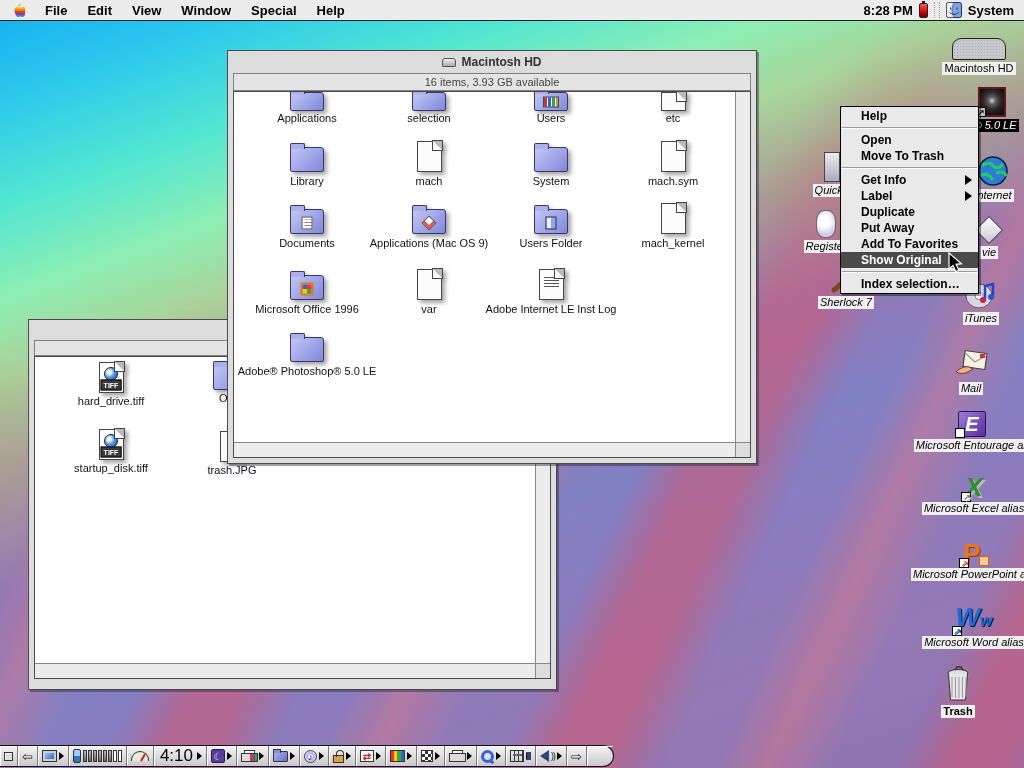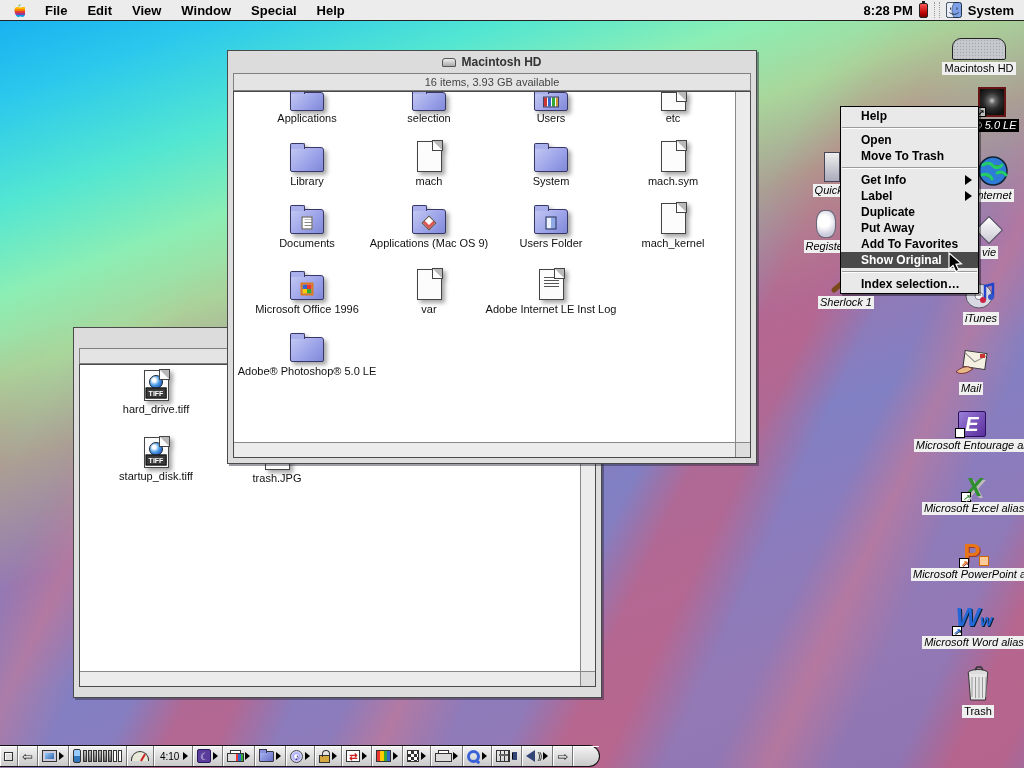--- a/index.html
+++ b/index.html
@@ -76,21 +76,21 @@
   .mvdiamond { width:20px; height:20px; background:linear-gradient(135deg,#FFF,#C9C9D2); border:1px solid #556; transform:rotate(45deg); }
   .fragq { width:16px; height:30px; background:linear-gradient(180deg,#EEE,#AAB); border:1px solid #445; }
   .fragr { width:20px; height:28px; background:radial-gradient(circle at 40% 40%, #FFF 30%, #CCD 70%); border:1px solid #667; border-radius:40%; }
 
   
   .cstrip { position:absolute; left:0; bottom:1px; height:22px; display:flex; align-items:stretch; z-index:30;
     background:linear-gradient(180deg,#F4F4F4,#C9C9C9); border:1px solid #111; border-left:none; border-radius:0 11px 11px 0; }
   .csm { display:flex; align-items:center; padding:0 4px; gap:2px; border-right:1px solid #777; box-shadow:inset 1px 1px 0 #fff; }
   .csm:last-child { border-right:none; }
   .tri { width:0; height:0; border-left:5px solid #000; border-top:4px solid transparent; border-bottom:4px solid transparent; }
-  .cstime { font-size:10px; color:#000; padding:0 2px; }
+  .cstime { font-size:17px; color:#000; padding:0 2px; }
   .cs-sq { width:9px; height:9px; border:1px solid #333; background:#DDD; box-shadow:inset 1px 1px 0 #fff; }
   .cs-arrow { font-size:13px; color:#222; line-height:1; }
   .cs-mon { position:relative; width:15px; height:12px; border:1px solid #333; background:#CCD; }
   .cs-mon::before { content:""; position:absolute; inset:2px; background:linear-gradient(135deg,#9CF,#36A); }
   .cs-batt { display:flex; align-items:center; gap:2px; }
   .cs-batt .bbody { width:8px; height:14px; border:1px solid #333; background:linear-gradient(180deg,#9CF 50%,#37B 50%); border-radius:2px; }
   .cs-batt .bars { display:flex; gap:1px; }
   .cs-batt .bars i { width:4px; height:12px; background:linear-gradient(180deg,#BBB,#666); border:1px solid #333; }
   .cs-batt .bars i.empty { background:#fff; }
   .cs-gauge { width:18px; height:10px; border:1px solid #333; border-bottom:none; border-radius:18px 18px 0 0; background:#E8E8D8; position:relative; }
@@ -159,21 +159,21 @@
     <span class="mb-div"></span>
     <svg width="16" height="16" viewBox="0 0 16 16">
       <rect width="15" height="15" x=".5" y=".5" fill="#7EA0E8" stroke="#234" rx="2"></rect>
       <path d="M.5 2.5v11a2 2 0 0 0 2 2h5.6c-2.8-5-2.8-10 0-15H2.5a2 2 0 0 0-2 2z" fill="#E9EEFA" stroke="#234" stroke-width=".6"></path>
       <path d="M4.6 5.5v2.2M11 5.5v2.2M3.5 10.5c3 2.4 6.2 2.4 9.2 0" fill="none" stroke="#234" stroke-width="1"></path>
     </svg>
     <span>System</span>
   </span>
 </div>
 
-<div class="win" style="left:28px; top:327px; width:529px; height:371px; z-index:5;margin-left:45px;">
+<div class="win" style="left:28px; top:319px; width:529px; height:371px; z-index:5;">
   <div class="titlebar" style="height:20px;">
     <span></span>
   </div>
   <div class="statusbar" style="height:16px;">
     <span></span>
   </div>
   <div class="content" style="height:323px;">
     <div class="dicon" style="left:16px; top:5px; width:120px; z-index:0;">
       <span class="icd">
         <span class="badge badge-q"></span>
@@ -333,21 +333,21 @@
   <span class="mvdiamond"></span>
   <span class="chip alias" style="margin-top:4px; max-width:30px; overflow:hidden;">vie</span>
 </div>
 
 <div class="dicon" style="left:810px; top:262px; width:72px;">
   <svg width="40" height="32" viewBox="0 0 40 32">
     <line x1="8" y1="28" x2="22" y2="16" stroke="#7A4A1A" stroke-width="5" stroke-linecap="round"></line>
     <circle cx="27" cy="11" r="9" fill="#BFF2F2" stroke="#222" stroke-width="1.5"></circle>
     <circle cx="27" cy="11" r="9" fill="none" stroke="#FFF" stroke-width="1" opacity=".7"></circle>
   </svg>
-  <span class="chip alias">Sherlock 1</span>
+  <span class="chip alias">Sherlock 7</span>
 </div>
 
 <div class="dicon" style="left:958px; top:280px; width:46px;">
   <svg width="36" height="30" viewBox="0 0 36 30">
     <ellipse cx="16" cy="16" rx="13" ry="12" fill="#D8D8E2" stroke="#556"></ellipse>
     <ellipse cx="16" cy="16" rx="4" ry="3.6" fill="#fff" stroke="#889"></ellipse>
     <path d="M22 20V6l8-2v13" fill="none" stroke="#2244CC" stroke-width="2.5"></path>
     <circle cx="20" cy="20" r="3" fill="#C24"></circle>
       <circle cx="28" cy="17" r="3" fill="#35C"></circle>
   </svg>
@@ -377,21 +377,21 @@
 <div class="dicon" style="left:952px; top:540px; width:40px;">
   <span class="glyph-p">P<i></i><span class="aliasarrow">↗</span></span>
   <span class="chip alias">Microsoft PowerPoint ali</span>
 </div>
 
 <div class="dicon" style="left:954px; top:604px; width:40px;">
   <span class="glyph-w" style="position:relative;">W<span style="font-size:16px;">w</span><span class="aliasarrow">↗</span></span>
   <span class="chip alias">Microsoft Word alias</span>
 </div>
 
-<div class="dicon" style="left:952px; top:665px; width:52px;">
+<div class="dicon" style="left:932px; top:665px; width:52px;font-weight:bold;">
   <svg width="32" height="38" viewBox="0 0 32 38">
     <ellipse cx="16" cy="8" rx="10" ry="3.5" fill="#DDD" stroke="#333"></ellipse>
     <path d="M13 5l2-3h4l2 3" fill="none" stroke="#333" stroke-width="1.5"></path>
     <path d="M6.5 9l2 26h15l2-26" fill="#E6E6E6" stroke="#333"></path>
     <path d="M10 12v20M13.5 12v21M17 12v21M20.5 12v21M24 12v20" stroke="#999" fill="none"></path>
   </svg>
   <span class="chip">Trash</span>
 </div>
 
 <div class="ctxmenu">

